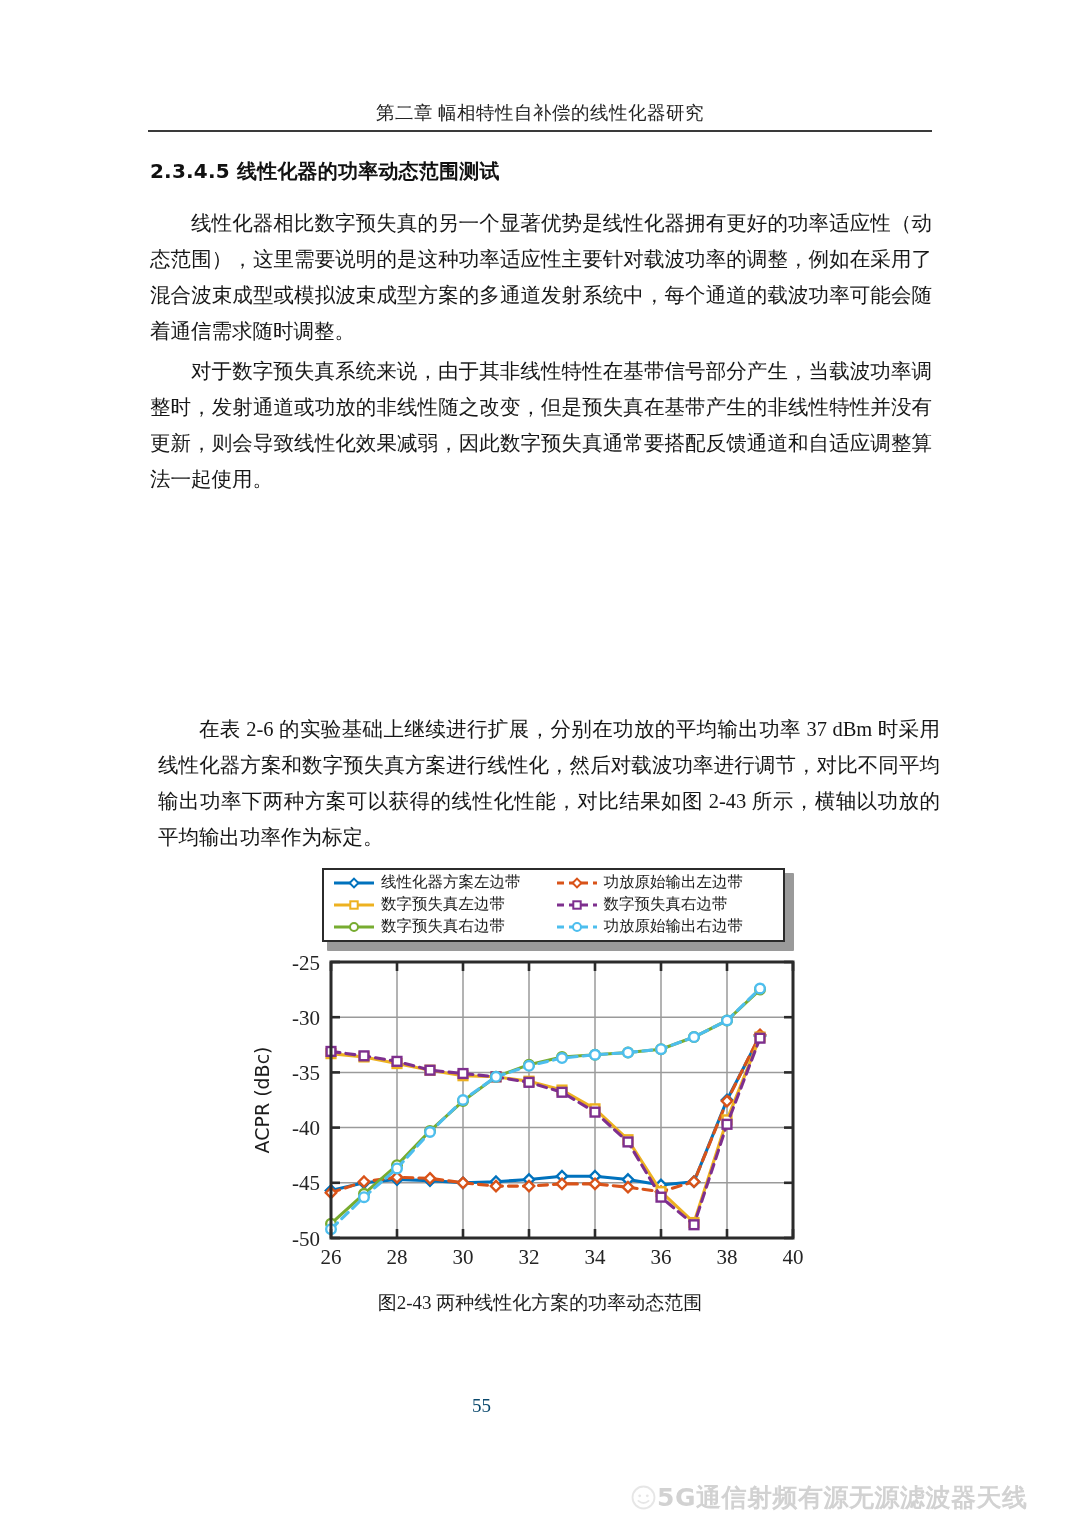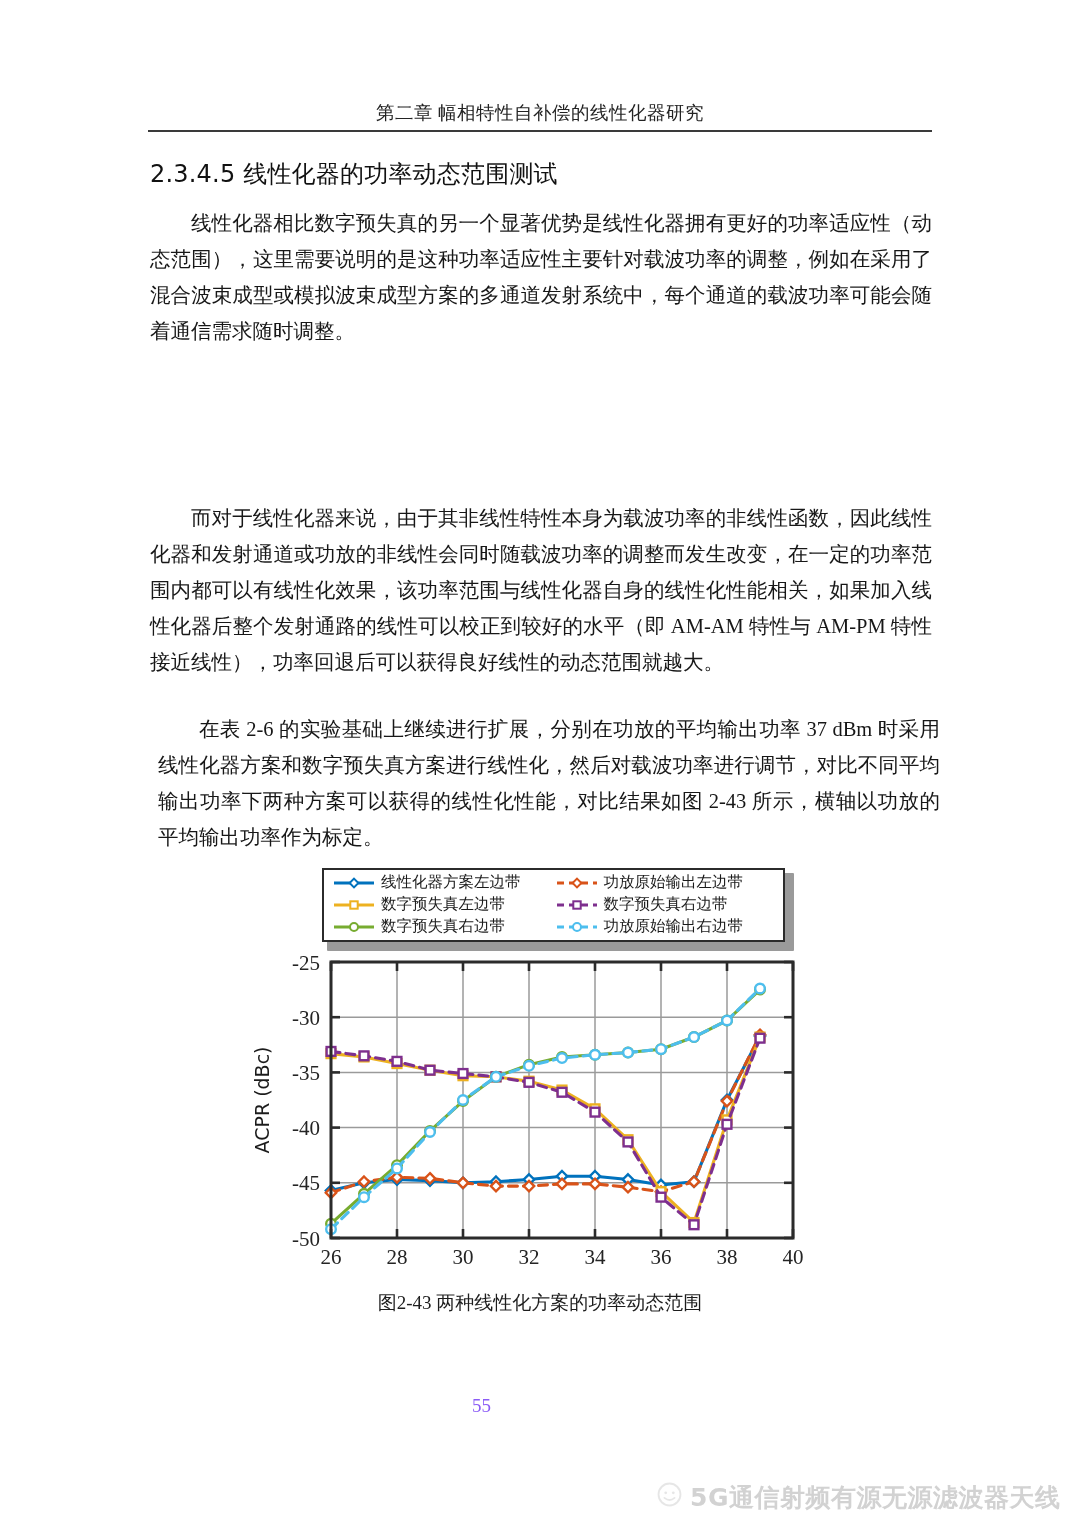--- a/index.html
+++ b/index.html
@@ -22,22 +22,22 @@
   }
   .header-rule {
     position:absolute; left:148px; top:130px; width:784px;
     height:0; border-top:2.2px solid #3a3a3a;
   }
 
   
   .sec-heading {
     position:absolute; left:150px; top:158px; width:790px;
     font-family:"DejaVu Sans", sans-serif;
-    font-weight:400;
-    font-size:24px;
+    font-weight:700;
+    font-size:20px;
     color:#111;
     letter-spacing:.2px;
   }
 
   
   .body-block { position:absolute; left:150px; width:782px; }
   p.para {
     margin:0 0 0 0;
     font-size:20.5px;
     line-height:36px;
@@ -111,34 +111,34 @@
     text-align:center;
     font-size:19px;
     color:#1d1d1d;
   }
 
   
   .page-number {
     position:absolute; left:0; top:1395px; width:963px;
     text-align:center;
     font-size:19px;
-    color:#8b5cf6;
+    color:#0c4a6e;
   }
 
   
   .footer-copyright {
     position:absolute; left:40px; top:1487px;
     font-size:17.5px;
     color:#cdcdcd;
     white-space:nowrap;
     letter-spacing:.1px;
   }
   .footer-brand {
-    position:absolute; left:656px; top:1481px;
-    display:flex; gap:7px;
+    position:absolute; left:630px; top:1481px;
+    display:flex; align-items:center; gap:0;
     white-space:nowrap;
   }
   .brand-mark {
     width:27px; height:27px; flex:0 0 auto; opacity:.5;
   }
   .brand-text {
     font-family:"DejaVu Sans", sans-serif;
     font-weight:700;
     font-size:25px;
     color:#d2d2d2;
@@ -151,22 +151,22 @@
 <div class="page">
 
   <div class="header">第二章 幅相特性自补偿的线性化器研究</div>
   <div class="header-rule"></div>
 
   <div class="sec-heading">2.3.4.5 线性化器的功率动态范围测试</div>
 
   <div class="body-block" id="p1">
     <p class="para">线性化器相比数字预失真的另一个显著优势是线性化器拥有更好的功率适应性（动态范围），这里需要说明的是这种功率适应性主要针对载波功率的调整，例如在采用了混合波束成型或模拟波束成型方案的多通道发射系统中，每个通道的载波功率可能会随着通信需求随时调整。</p>
   </div>
-  <div class="body-block" id="p3">
-    <p class="para">而对于线性化器来说，由于其非线性特性本身为载波功率的非线性函数，因此线性化器和发射通道或功放的非线性会同时随载波功率的调整而发生改变，在一定的功率范围内都可以有线性化效果，该功率范围与线性化器自身的线性化性能相关，如果加入线性化器后整个发射通路的线性可以校正到较好的水平（即 AM-AM 特性与 AM-PM 特性接近线性），功率回退后可以获得良好线性的动态范围就越大。</p>
+  <div class="body-block" id="p2">
+    <p class="para">对于数字预失真系统来说，由于其非线性特性在基带信号部分产生，当载波功率调整时，发射通道或功放的非线性随之改变，但是预失真在基带产生的非线性特性并没有更新，则会导致线性化效果减弱，因此数字预失真通常要搭配反馈通道和自适应调整算法一起使用。</p>
   </div>
   <div class="body-block" id="p4">
     <p class="para">在表 2-6 的实验基础上继续进行扩展，分别在功放的平均输出功率 37 dBm 时采用线性化器方案和数字预失真方案进行线性化，然后对载波功率进行调节，对比不同平均输出功率下两种方案可以获得的线性化性能，对比结果如图 2-43 所示，横轴以功放的平均输出功率作为标定。</p>
   </div>
 
   <div class="figure">
     <div class="chart-wrap">
 
       <div class="legend-shadow"></div>
       <div class="legend" id="chart-legend">

